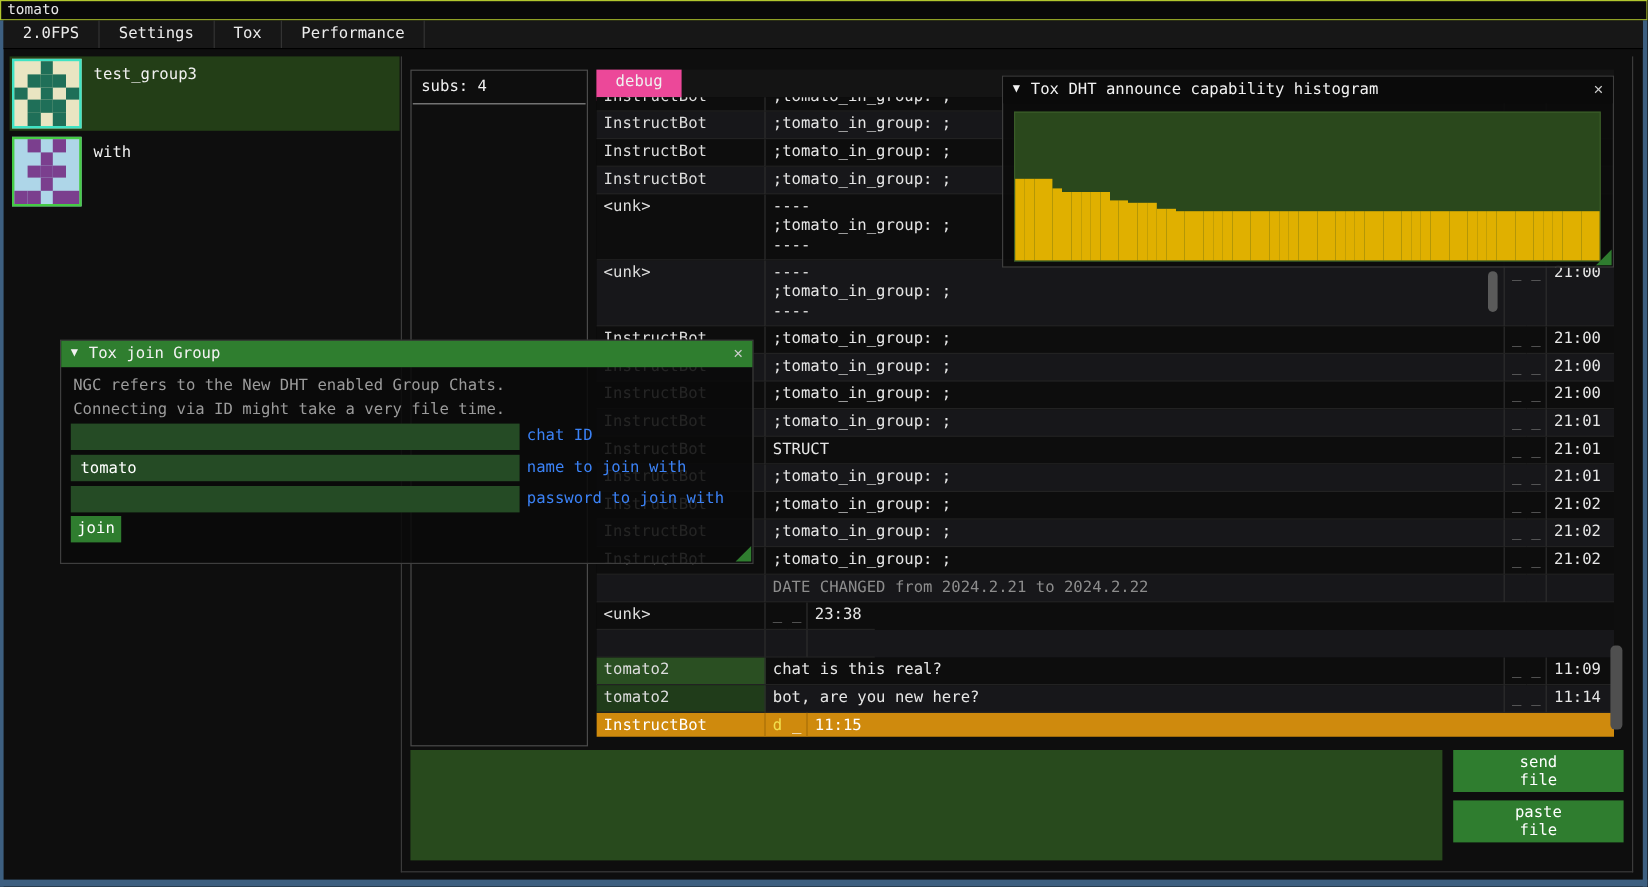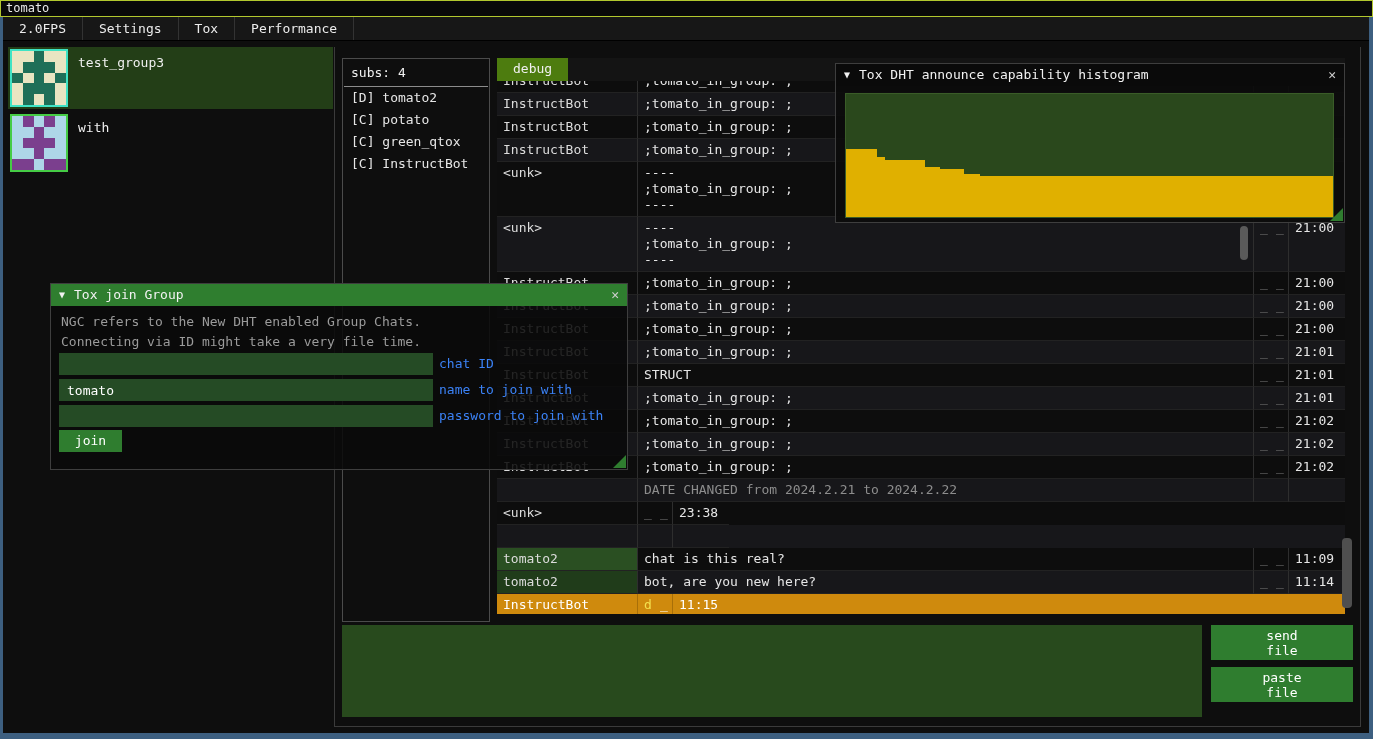--- a/index.html
+++ b/index.html
@@ -34,21 +34,21 @@
     border-left:1px solid #3b3b3b;border-right:1px solid #3b3b3b;border-bottom:1px solid #3b3b3b;}
 
   
   .subs{left:342px;top:58px;width:148px;height:564px;border:1px solid #4b4b4b;background:#0e0e0e;}
   .subs-header{padding:6px 8px 5px 8px;color:#f0f0f0;}
   .subs-sep{height:1px;background:#8c8c8c;margin:0 1px;}
   .subs-member{padding:2px 8px;line-height:18px;white-space:nowrap;color:#e6e6e6;}
 
   
   .tabbar{left:497px;top:58px;width:848px;height:23px;background:#141414;}
-  .tab{display:inline-block;height:23px;padding:3px 16px 0 16px;background:#4d7c0f;color:#f0f0f0;}
+  .tab{display:inline-block;height:23px;padding:3px 16px 0 16px;background:#ec4899;color:#f0f0f0;}
 
   
   .rows-viewport{left:497px;top:81px;width:848px;height:533px;overflow:hidden;background:#0d0d0d;}
   .row{display:flex;align-items:stretch;min-height:23px;box-sizing:border-box;}
   .row:first-of-type{margin-top:-11px;}
   .row:nth-of-type(odd){background:#0d0d0d;}
   .row:nth-of-type(even){background:#17171a;}
   .cell{box-sizing:border-box;padding:3px 6px;flex:none;border-bottom:1px solid #222;}
   .c-name{width:141px;border-right:1px solid #2e2e2e;overflow:hidden;white-space:nowrap;color:#dcdcdc;}
   .c-msg{width:616px;border-right:1px solid #2e2e2e;white-space:pre-line;}
@@ -90,21 +90,21 @@
   .bar{flex:1;background:#e0b000;}
 
   .join-win{left:50px;top:283px;width:578px;height:187px;background:rgba(10,10,10,0.88);}
   .join-title{background:#2f7e2f;}
   .join-help{position:absolute;left:10px;color:#9b9b9b;white-space:nowrap;}
   .join-fields{position:absolute;left:8px;top:69px;}
   .join-field-row{display:flex;align-items:center;height:22px;margin-bottom:4px;}
   .join-input{width:374px;height:22px;background:#254b25;border:none;color:#fff;
     font-family:"DejaVu Sans Mono",monospace;font-size:13px;padding:0 8px;box-sizing:border-box;outline:none;flex:none;}
   .join-label{margin-left:6px;color:#3b82f6;white-space:nowrap;}
-  .join-btn{position:absolute;left:8px;top:146px;width:63px;height:22px;background:#2f7d2f;color:#fff;
+  .join-btn{position:absolute;left:8px;top:146px;width:42px;height:22px;background:#2f7d2f;color:#fff;
     display:flex;align-items:center;justify-content:center;cursor:pointer;}
 </style>
 </head>
 <body>
 
 <div class="abs titlebar">
   <span>tomato</span>
 </div>
 <div class="abs frame-left"></div>
 <div class="abs frame-right"></div>
@@ -192,30 +192,20 @@
       </div>
       <div class="group-name">with</div>
     </div>
   </div>
 
 <div class="abs chat-frame"></div>
 
 <div class="abs subs">
   <div class="subs-header">subs: 4</div>
   <div class="subs-sep"></div>
-  <div>
-
-      <div class="subs-member">[D] tomato2</div>
-
-      <div class="subs-member">[C] potato</div>
-
-      <div class="subs-member">[C] green_qtox</div>
-
-      <div class="subs-member">[C] InstructBot</div>
-    </div>
 </div>
 
 <div class="abs tabbar">
   <div class="tab">debug</div>
 </div>
 
 <div class="abs rows-viewport">
 
     <div class="row">
       <div class="cell c-name">InstructBot</div>

